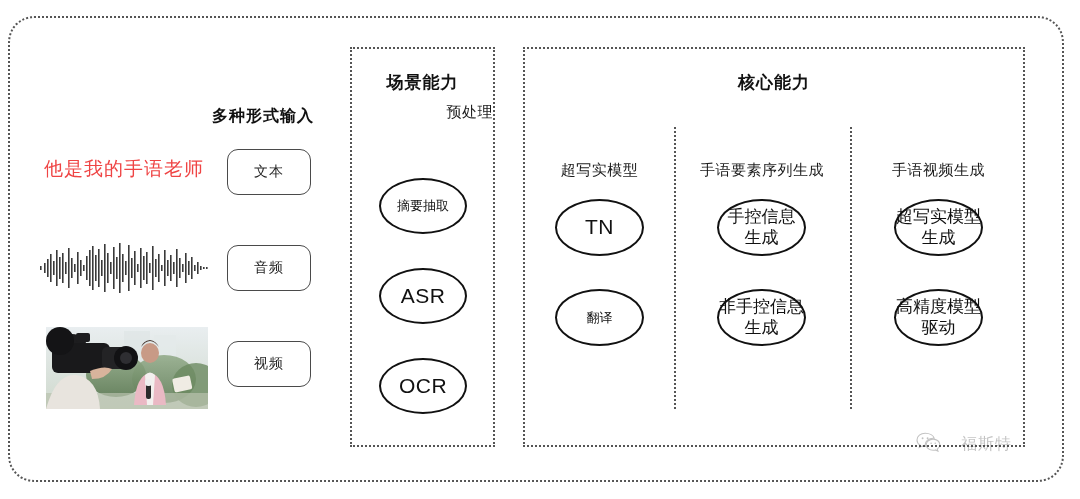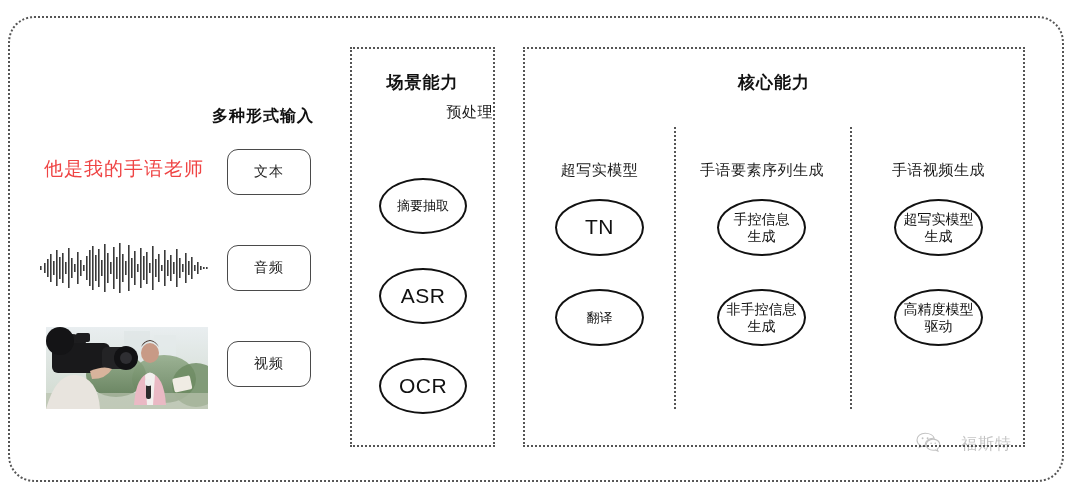--- a/index.html
+++ b/index.html
@@ -91,21 +91,21 @@
     display: flex;
     align-items: center;
     justify-content: center;
     text-align: center;
     font-size: 13px;
     line-height: 1.18;
     color: #111;
     background: #fff;
     white-space: pre-line;
   }
-  .ellipse.small-text { font-size: 14px; }
+  .ellipse.small-text { font-size: 17px; }
   .ellipse.latin { font-size: 21px; letter-spacing: 0.5px; }
 
   
   #input-heading {
     position: absolute;
     left: 212px;
     top: 106px;
     font-size: 16px;
     font-weight: bold;
     letter-spacing: 1px;

